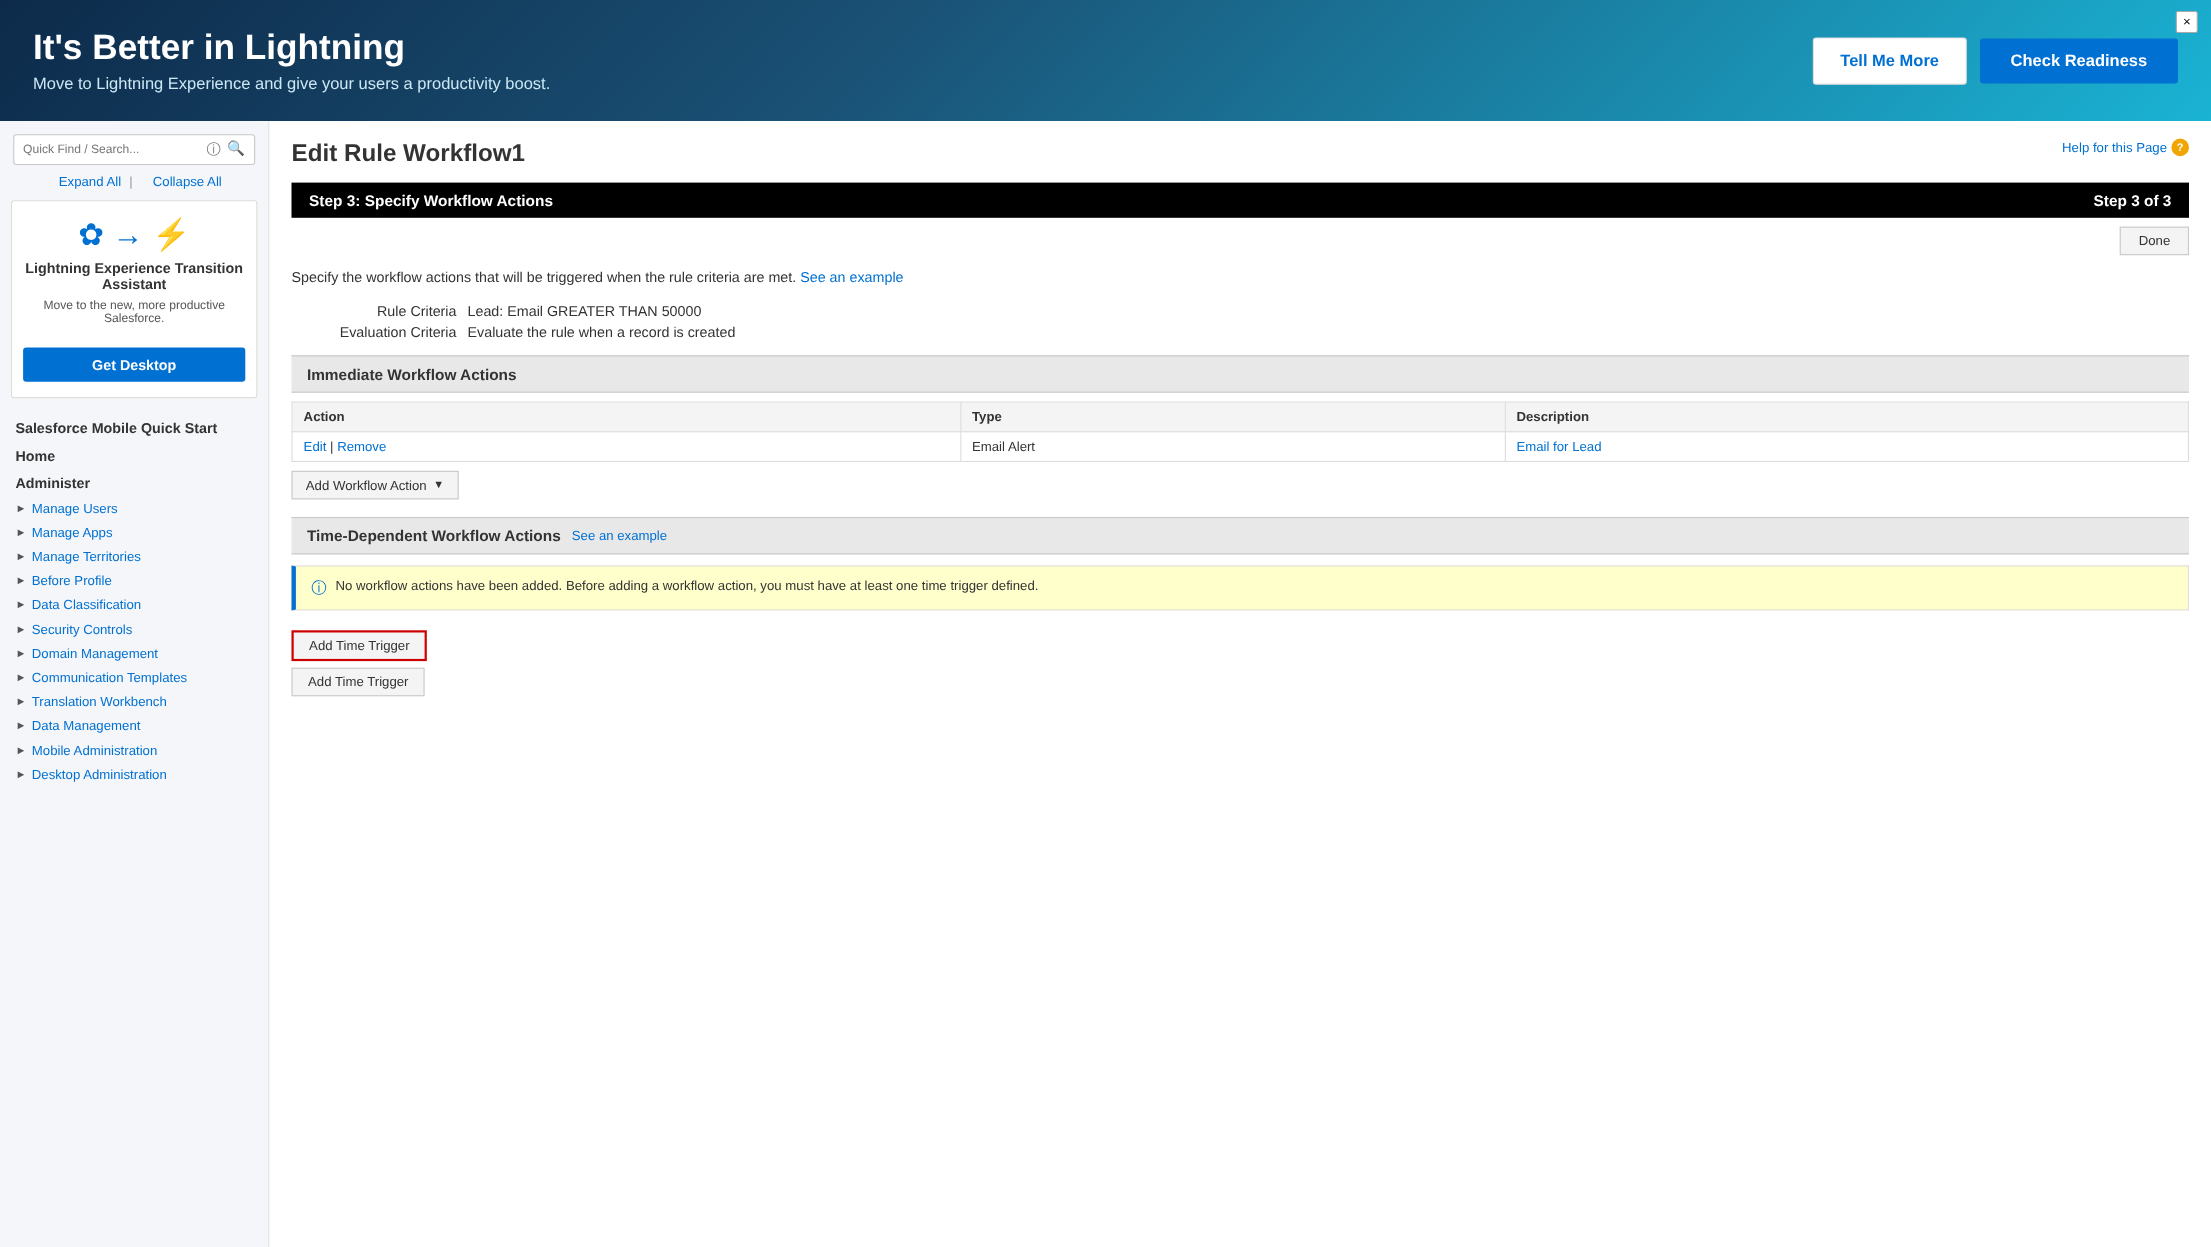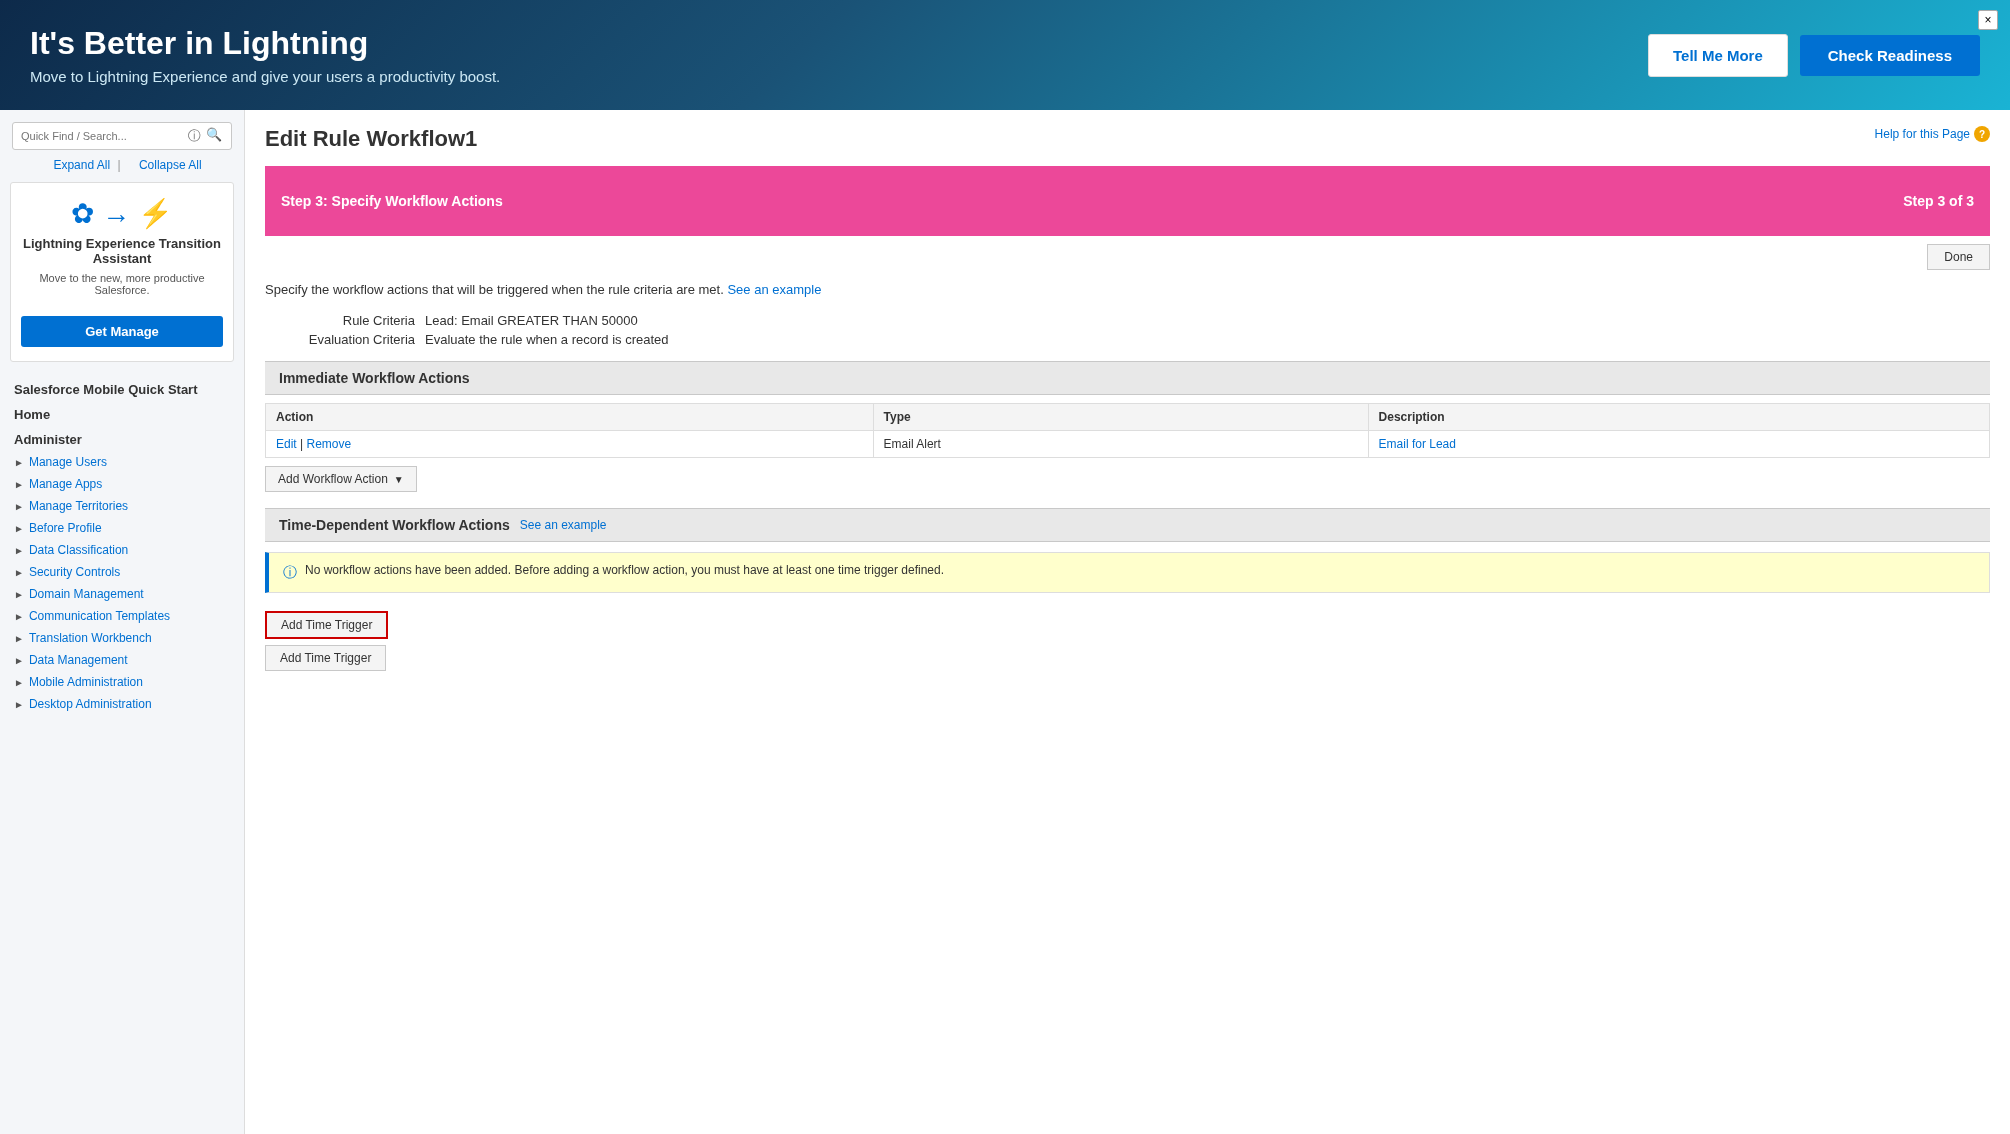--- a/index.html
+++ b/index.html
@@ -74,21 +74,21 @@
     
     .content { flex: 1; padding: 16px 20px; background: #fff; }
 
     .page-header { display: flex; justify-content: space-between; align-items: flex-start; margin-bottom: 14px; }
     .page-title { font-size: 22px; font-weight: bold; color: #333; }
     .help-link { font-size: 12px; color: #0070d2; cursor: pointer; display: flex; align-items: center; gap: 4px; }
     .help-icon { background: #f0a500; color: #fff; border-radius: 50%; width: 16px; height: 16px; font-size: 10px; display: inline-flex; align-items: center; justify-content: center; font-weight: bold; }
 
     
     .step-header {
-      background: #ec4899; color: #fff; padding: 27px 16px;
+      background: #000000; color: #fff; padding: 8px 16px;
       display: flex; justify-content: space-between; align-items: center;
       font-size: 14px; font-weight: bold;
     }
 
     
     .btn-done {
       background: #f4f4f4; color: #333; border: 1px solid #c8c8c8;
       padding: 5px 16px; font-size: 12px; cursor: pointer; margin: 8px 0 8px auto; display: block;
     }
 
@@ -179,21 +179,21 @@
     </div>
 
     <div class="lightning-box">
       <div class="lightning-icons">
         <span>✿</span>
         <span> → </span>
         <span>⚡</span>
       </div>
       <div class="lightning-title">Lightning Experience Transition Assistant</div>
       <div class="lightning-desc">Move to the new, more productive Salesforce.</div>
-      <button class="btn-get-started">Get Manage</button>
+      <button class="btn-get-started">Get Desktop</button>
     </div>
 
     <div class="sidebar-section-title">Salesforce Mobile Quick Start</div>
     <div class="sidebar-section-title">Home</div>
     <div class="sidebar-section-title">Administer</div>
 
     <div class="sidebar-item">
       <span class="arrow">►</span>
       <span>Manage Users</span>
     </div>

